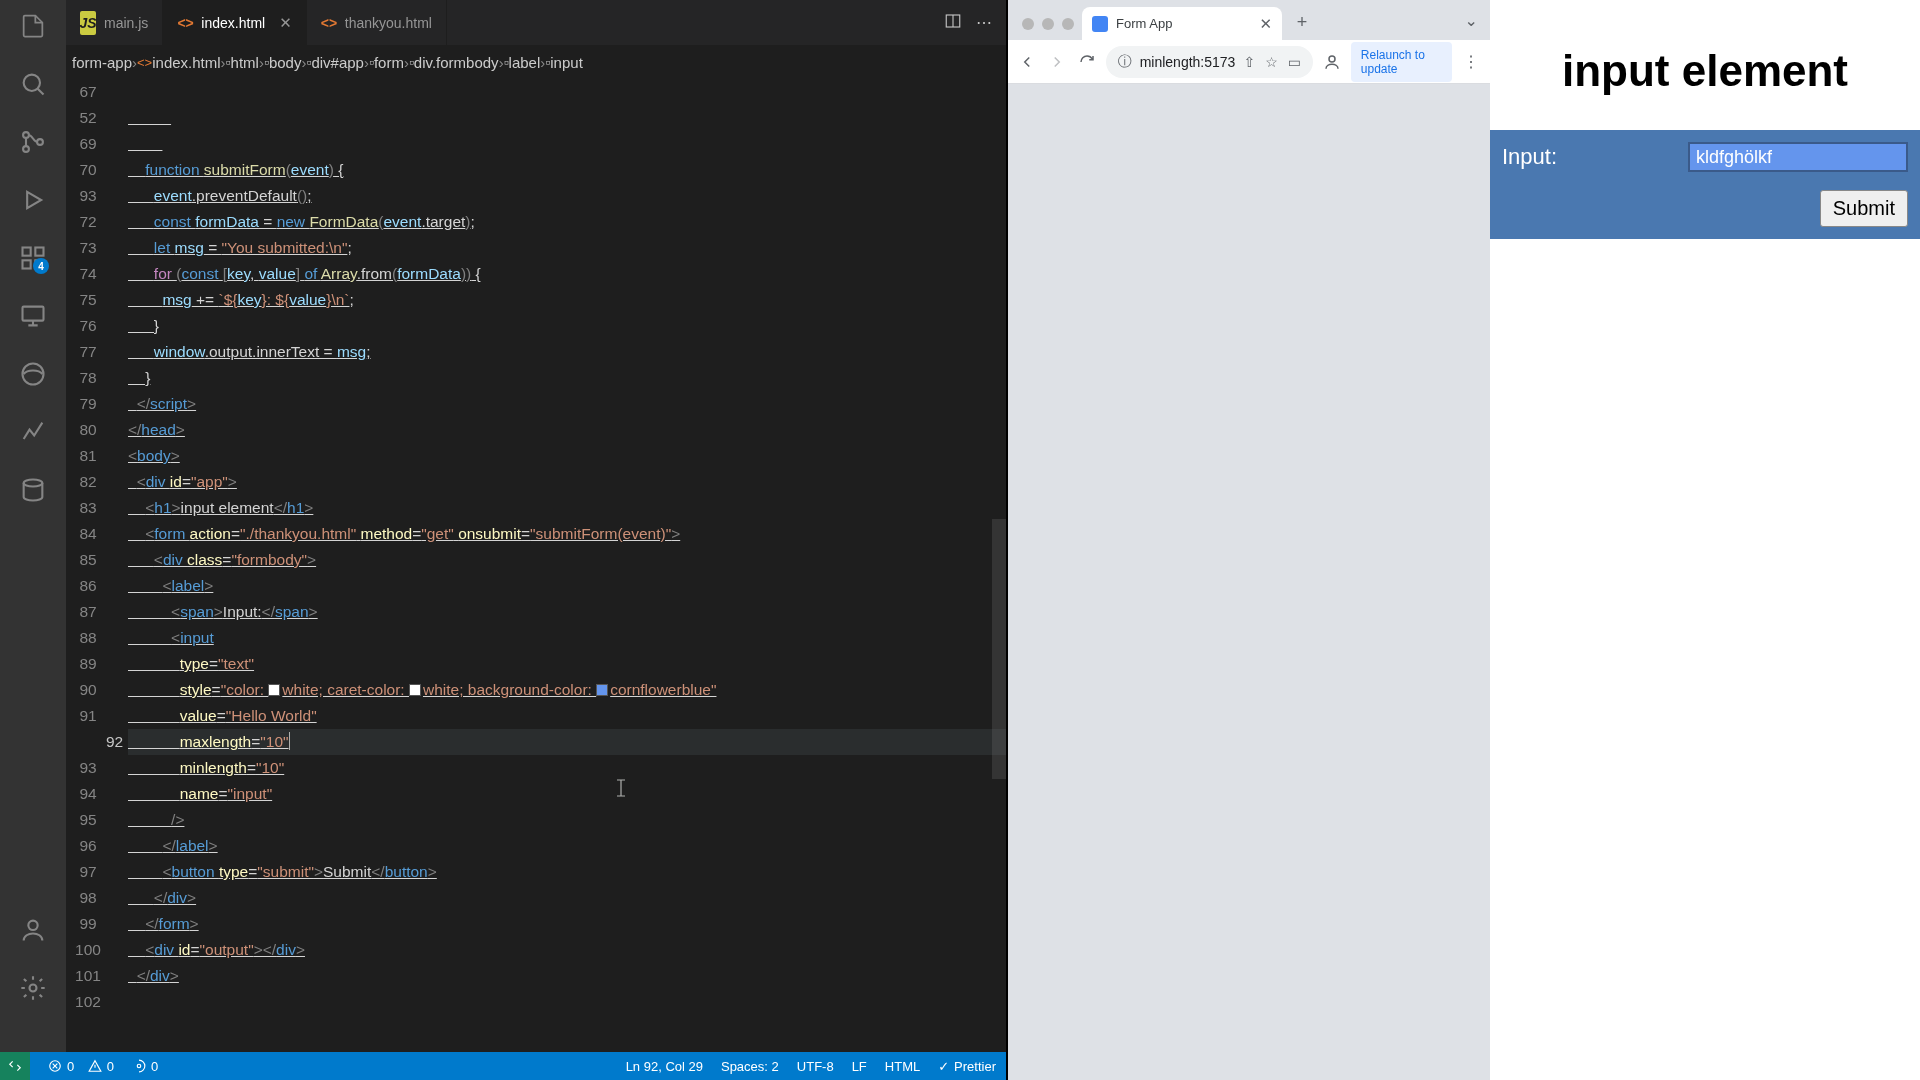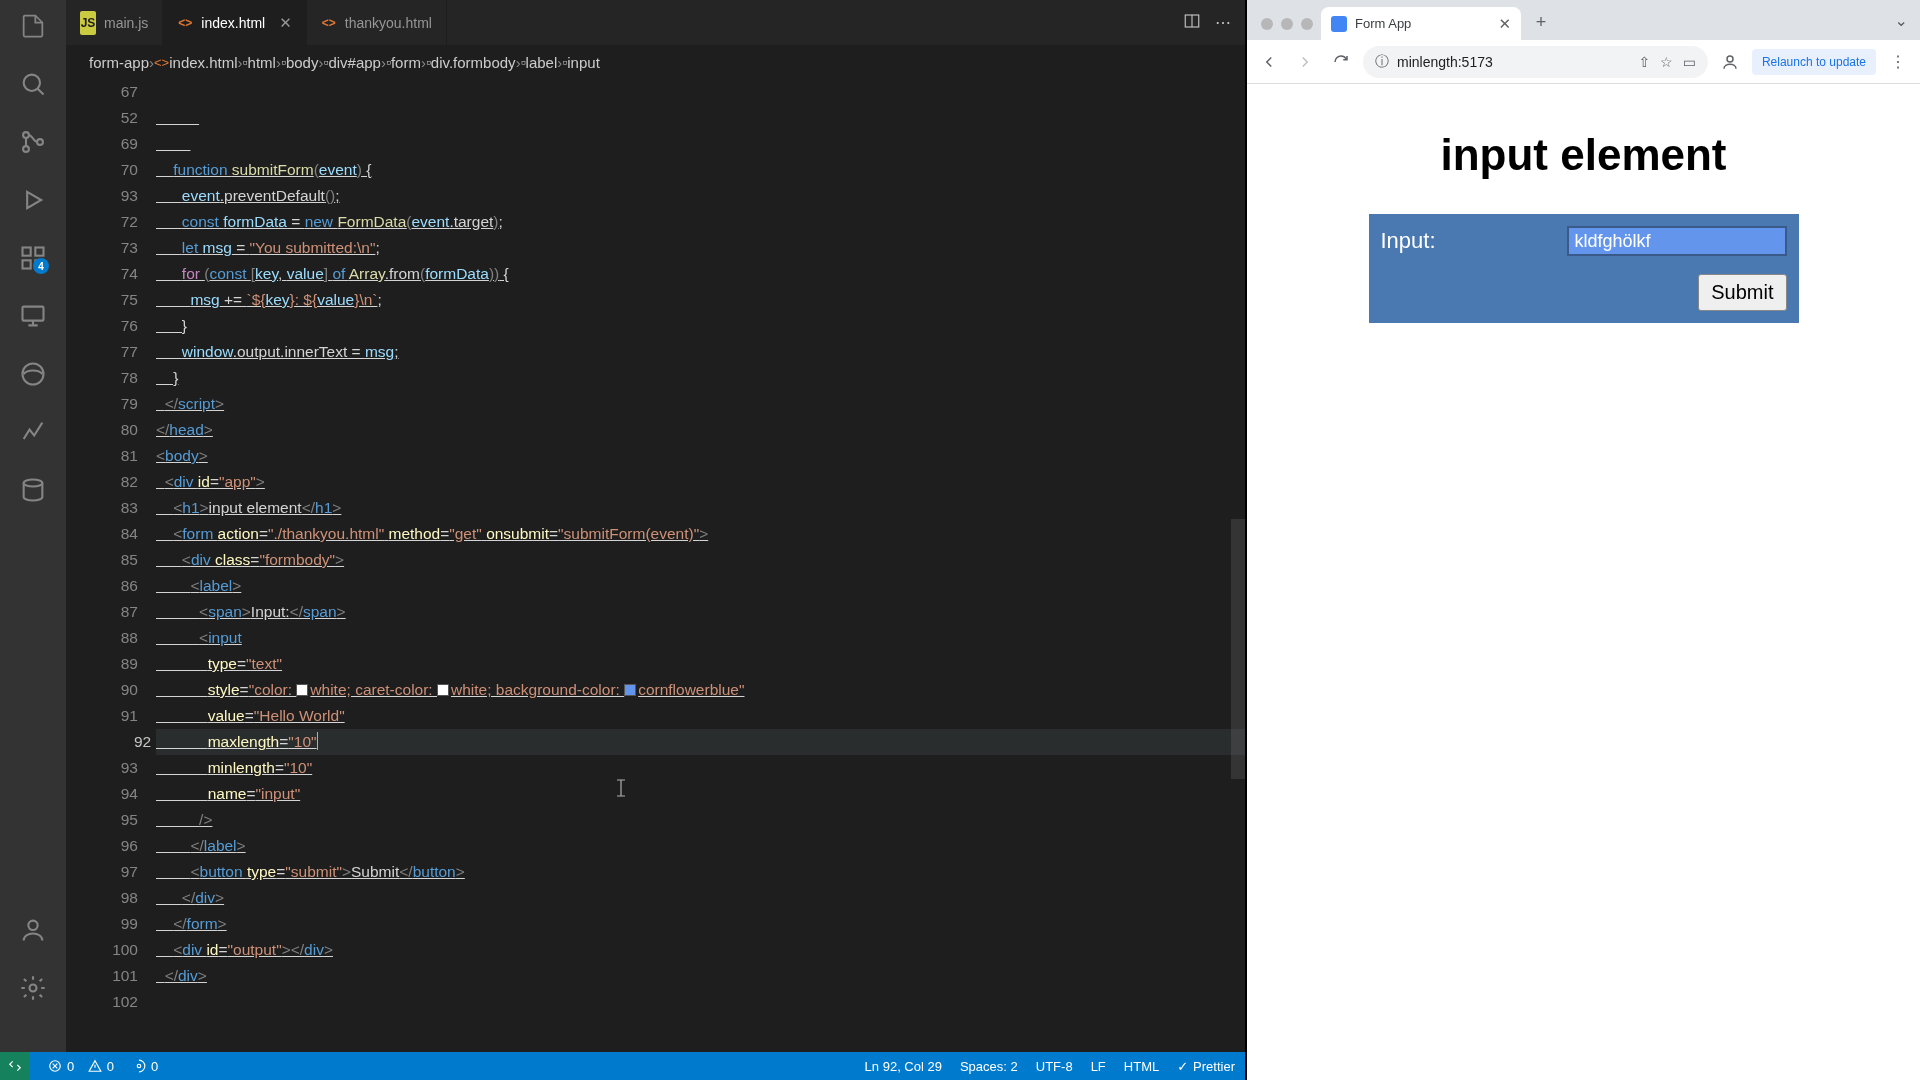--- a/index.html
+++ b/index.html
@@ -15,32 +15,32 @@
 .vs-main { flex:1; display:flex; min-height:0; }
 .activity-bar { width:66px; background:#333333; display:flex; flex-direction:column; align-items:center; padding-top:12px; gap:30px; position:relative; }
 .activity-bar .act { width:28px; height:28px; color:#858585; display:flex; align-items:center; justify-content:center; position:relative; }
 .act svg { width:28px; height:28px; }
 .act-badge { position:absolute; bottom:-2px; right:-2px; background:#007acc; color:#fff; font-size:10px; min-width:16px; height:16px; border-radius:8px; display:flex; align-items:center; justify-content:center; padding:0 4px; font-weight:600; }
 .activity-bottom { position:absolute; bottom:50px; left:0; right:0; display:flex; flex-direction:column; align-items:center; gap:30px; }
 .editor-area { flex:1; display:flex; flex-direction:column; background:#1e1e1e; min-width:0; }
 .tabs { height:45px; background:#252526; display:flex; }
 .tab { display:flex; align-items:center; gap:8px; padding:0 14px; font-size:14px; color:#969696; border-right:1px solid #1e1e1e; position:relative; }
 .tab.active { background:#1e1e1e; color:#fff; }
-.tab .file-icon { width:16px; height:24px; display:inline-flex; align-items:center; justify-content:center; font-size:12px; font-weight:600; border-radius:2px; }
+.tab .file-icon { width:16px; height:24px; display:inline-flex; align-items:center; justify-content:center; font-size:14px; font-weight:600; border-radius:2px;font-style:italic; }
 .icon-js { background:#cbcb41; color:#1e1e1e; }
 .icon-html { color:#e37933; font-size:13px; }
 .tab .close { color:#969696; font-size:15px; margin-left:6px; }
 .tab-actions { margin-left:auto; display:flex; align-items:center; gap:14px; padding:0 14px; color:#c5c5c5; }
 .tab-actions svg { width:18px; height:18px; }
-.breadcrumbs { height:34px; display:flex; align-items:center; padding:0 23px; gap:0; font-size:15px; color:#cccccc; background:#1e1e1e; border-bottom:none; }
+.breadcrumbs { height:34px; display:flex; align-items:center; padding:0 6px; gap:0; font-size:15px; color:#cccccc; background:#1e1e1e; border-bottom:none; }
 .bc-sep { color:#888; }
 .bc-icon { color:#e37933; font-size:13px; }
 .bc-cube { color:#c5c5c5; font-size:14px; }
 .code-body { flex:1; display:flex; font-family:Menlo,Consolas,monospace; font-size:15.5px; line-height:26px; overflow:hidden; position:relative; }
-.gutter { width:62px; text-align:right; color:#858585; padding-right:18px; user-select:none;margin-left:28px; }
+.gutter { width:62px; text-align:center; color:#858585; padding-right:18px; user-select:none; }
 .gutter .active-ln { color:#c6c6c6;padding-left:40px; }
 .code { flex:1; color:#d4d4d4; white-space:pre; position:relative;text-decoration:underline; }
 .active-line { background:#2a2d2e; }
 .tok-kw { color:#569cd6; }
 .tok-kw2 { color:#c586c0; }
 .tok-fn { color:#dcdcaa; }
 .tok-var { color:#9cdcfe; }
 .tok-str { color:#ce9178; }
 .tok-tag { color:#569cd6; }
 .tok-attr { color:#fef9c3; }
@@ -48,21 +48,21 @@
 .color-box { display:inline-block; width:12px; height:12px; border:1px solid #555; margin-right:2px; vertical-align:-1px; }
 .cb-white { background:#fff; }
 .cb-cfb { background:#6495ed; }
 .cursor-vis { display:inline-block; width:1px; height:18px; background:#aeafad; vertical-align:-3px; }
 .text-cursor { position:absolute; left:548px; top:calc(26px * 27 - 2px); width:14px; height:18px; pointer-events:none; }
 .minimap-scroll { position:absolute; right:0; top:440px; width:14px; height:260px; background:rgba(121,121,121,0.25); }
 .statusbar { height:28px; background:#007acc; display:flex; align-items:center; color:#fff; font-size:13px; padding:0 10px; gap:18px; }
 .statusbar .sb-item { display:flex; align-items:center; gap:5px; }
 .sb-spacer { flex:1; }
 .statusbar .remote { background:#16825d; margin:-6px 0 -6px -10px; padding:6px 8px; height:28px; display:flex; align-items:center; }
-.browser { flex:1; background:#fff; display:flex; flex-direction:column; border-left:2px solid #000; }
+.browser { flex:1; background:#fff; display:flex; flex-direction:row; border-left:2px solid #000; }
 .chrome-top { background:#dee1e6; }
 .chrome-tabs { height:40px; display:flex; align-items:flex-end; padding-left:12px; }
 .chrome-dots { display:flex; gap:8px; padding:0 8px 10px 2px; }
 .chrome-dots span { width:12px; height:12px; border-radius:50%; background:#b7b7b7; }
 .chrome-tab { background:#fff; height:33px; border-radius:8px 8px 0 0; display:flex; align-items:center; padding:0 10px; gap:8px; font-size:13px; color:#3c4043; min-width:200px; }
 .chrome-tab .favicon { width:16px; height:16px; background:#4285f4; border-radius:3px; }
 .chrome-tab .tab-close { margin-left:auto; color:#5f6368; font-size:15px; }
 .chrome-newtab { width:28px; height:28px; display:flex; align-items:center; justify-content:center; color:#5f6368; font-size:18px; margin-left:6px; margin-bottom:4px; }
 .chrome-toolbar { height:44px; background:#fff; display:flex; align-items:center; padding:0 8px; gap:8px; border-bottom:1px solid #dadce0; }
 .nav-btn { width:28px; height:28px; display:flex; align-items:center; justify-content:center; color:#5f6368; border-radius:50%; }

